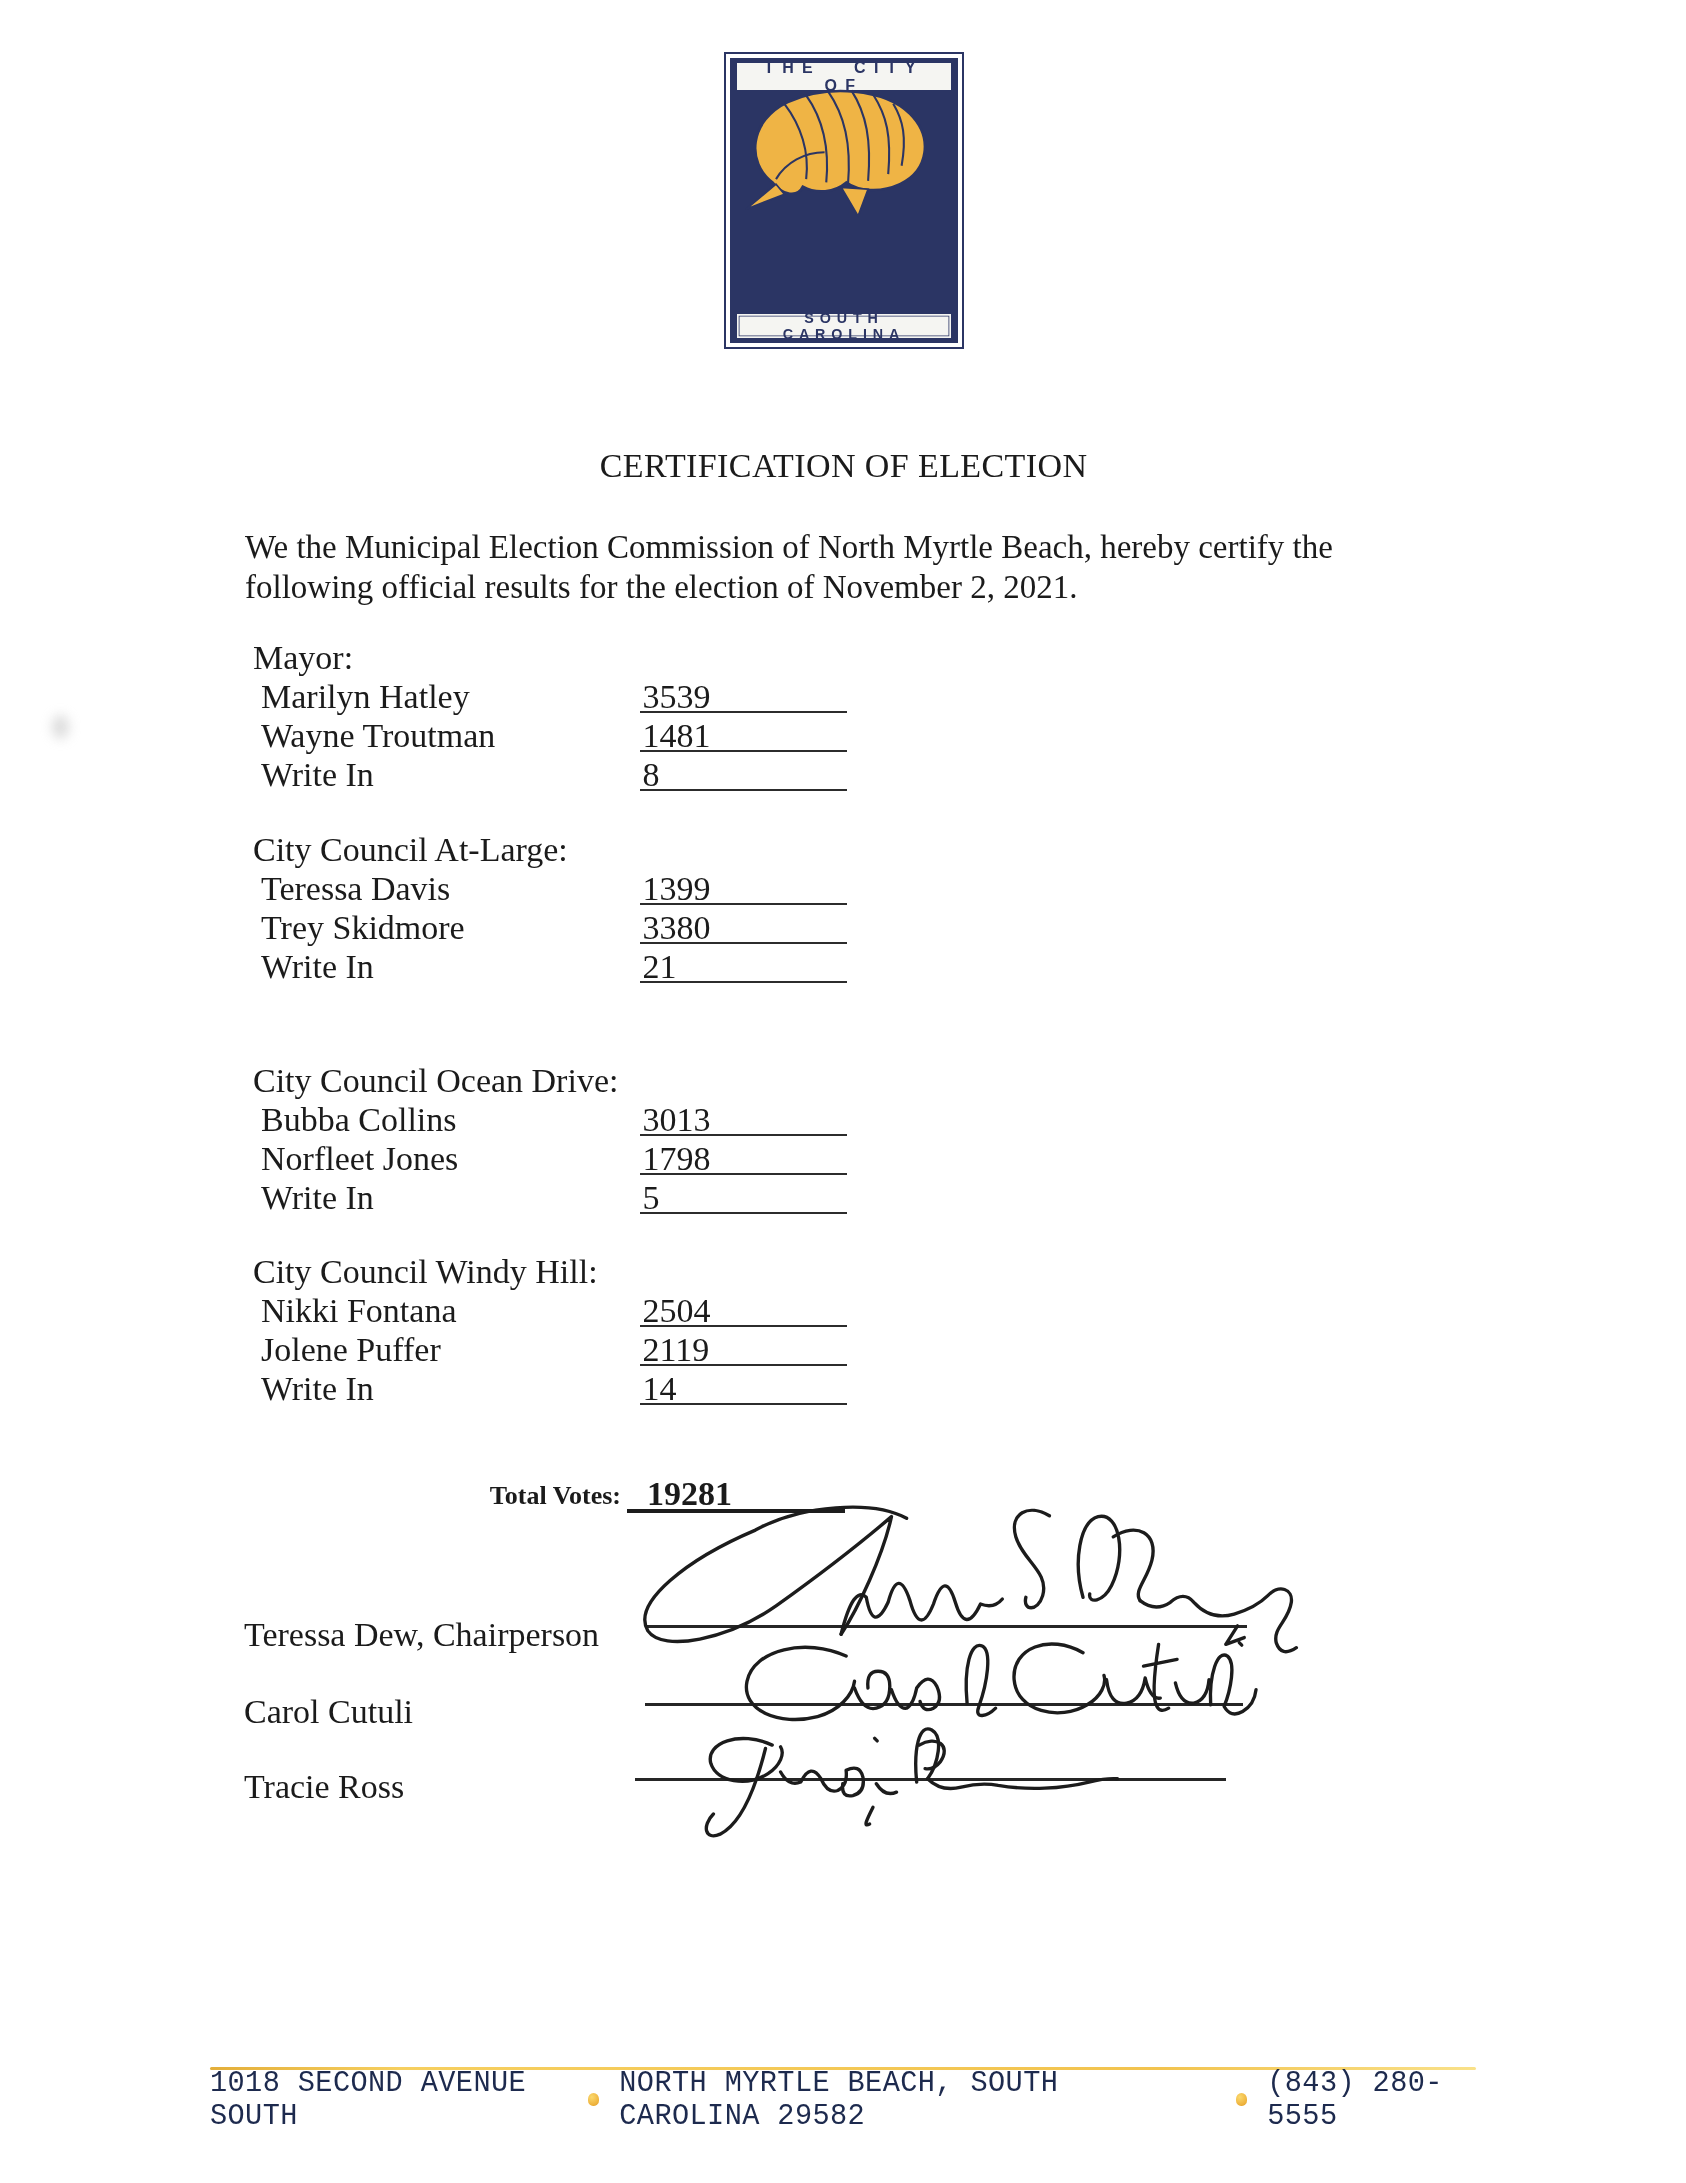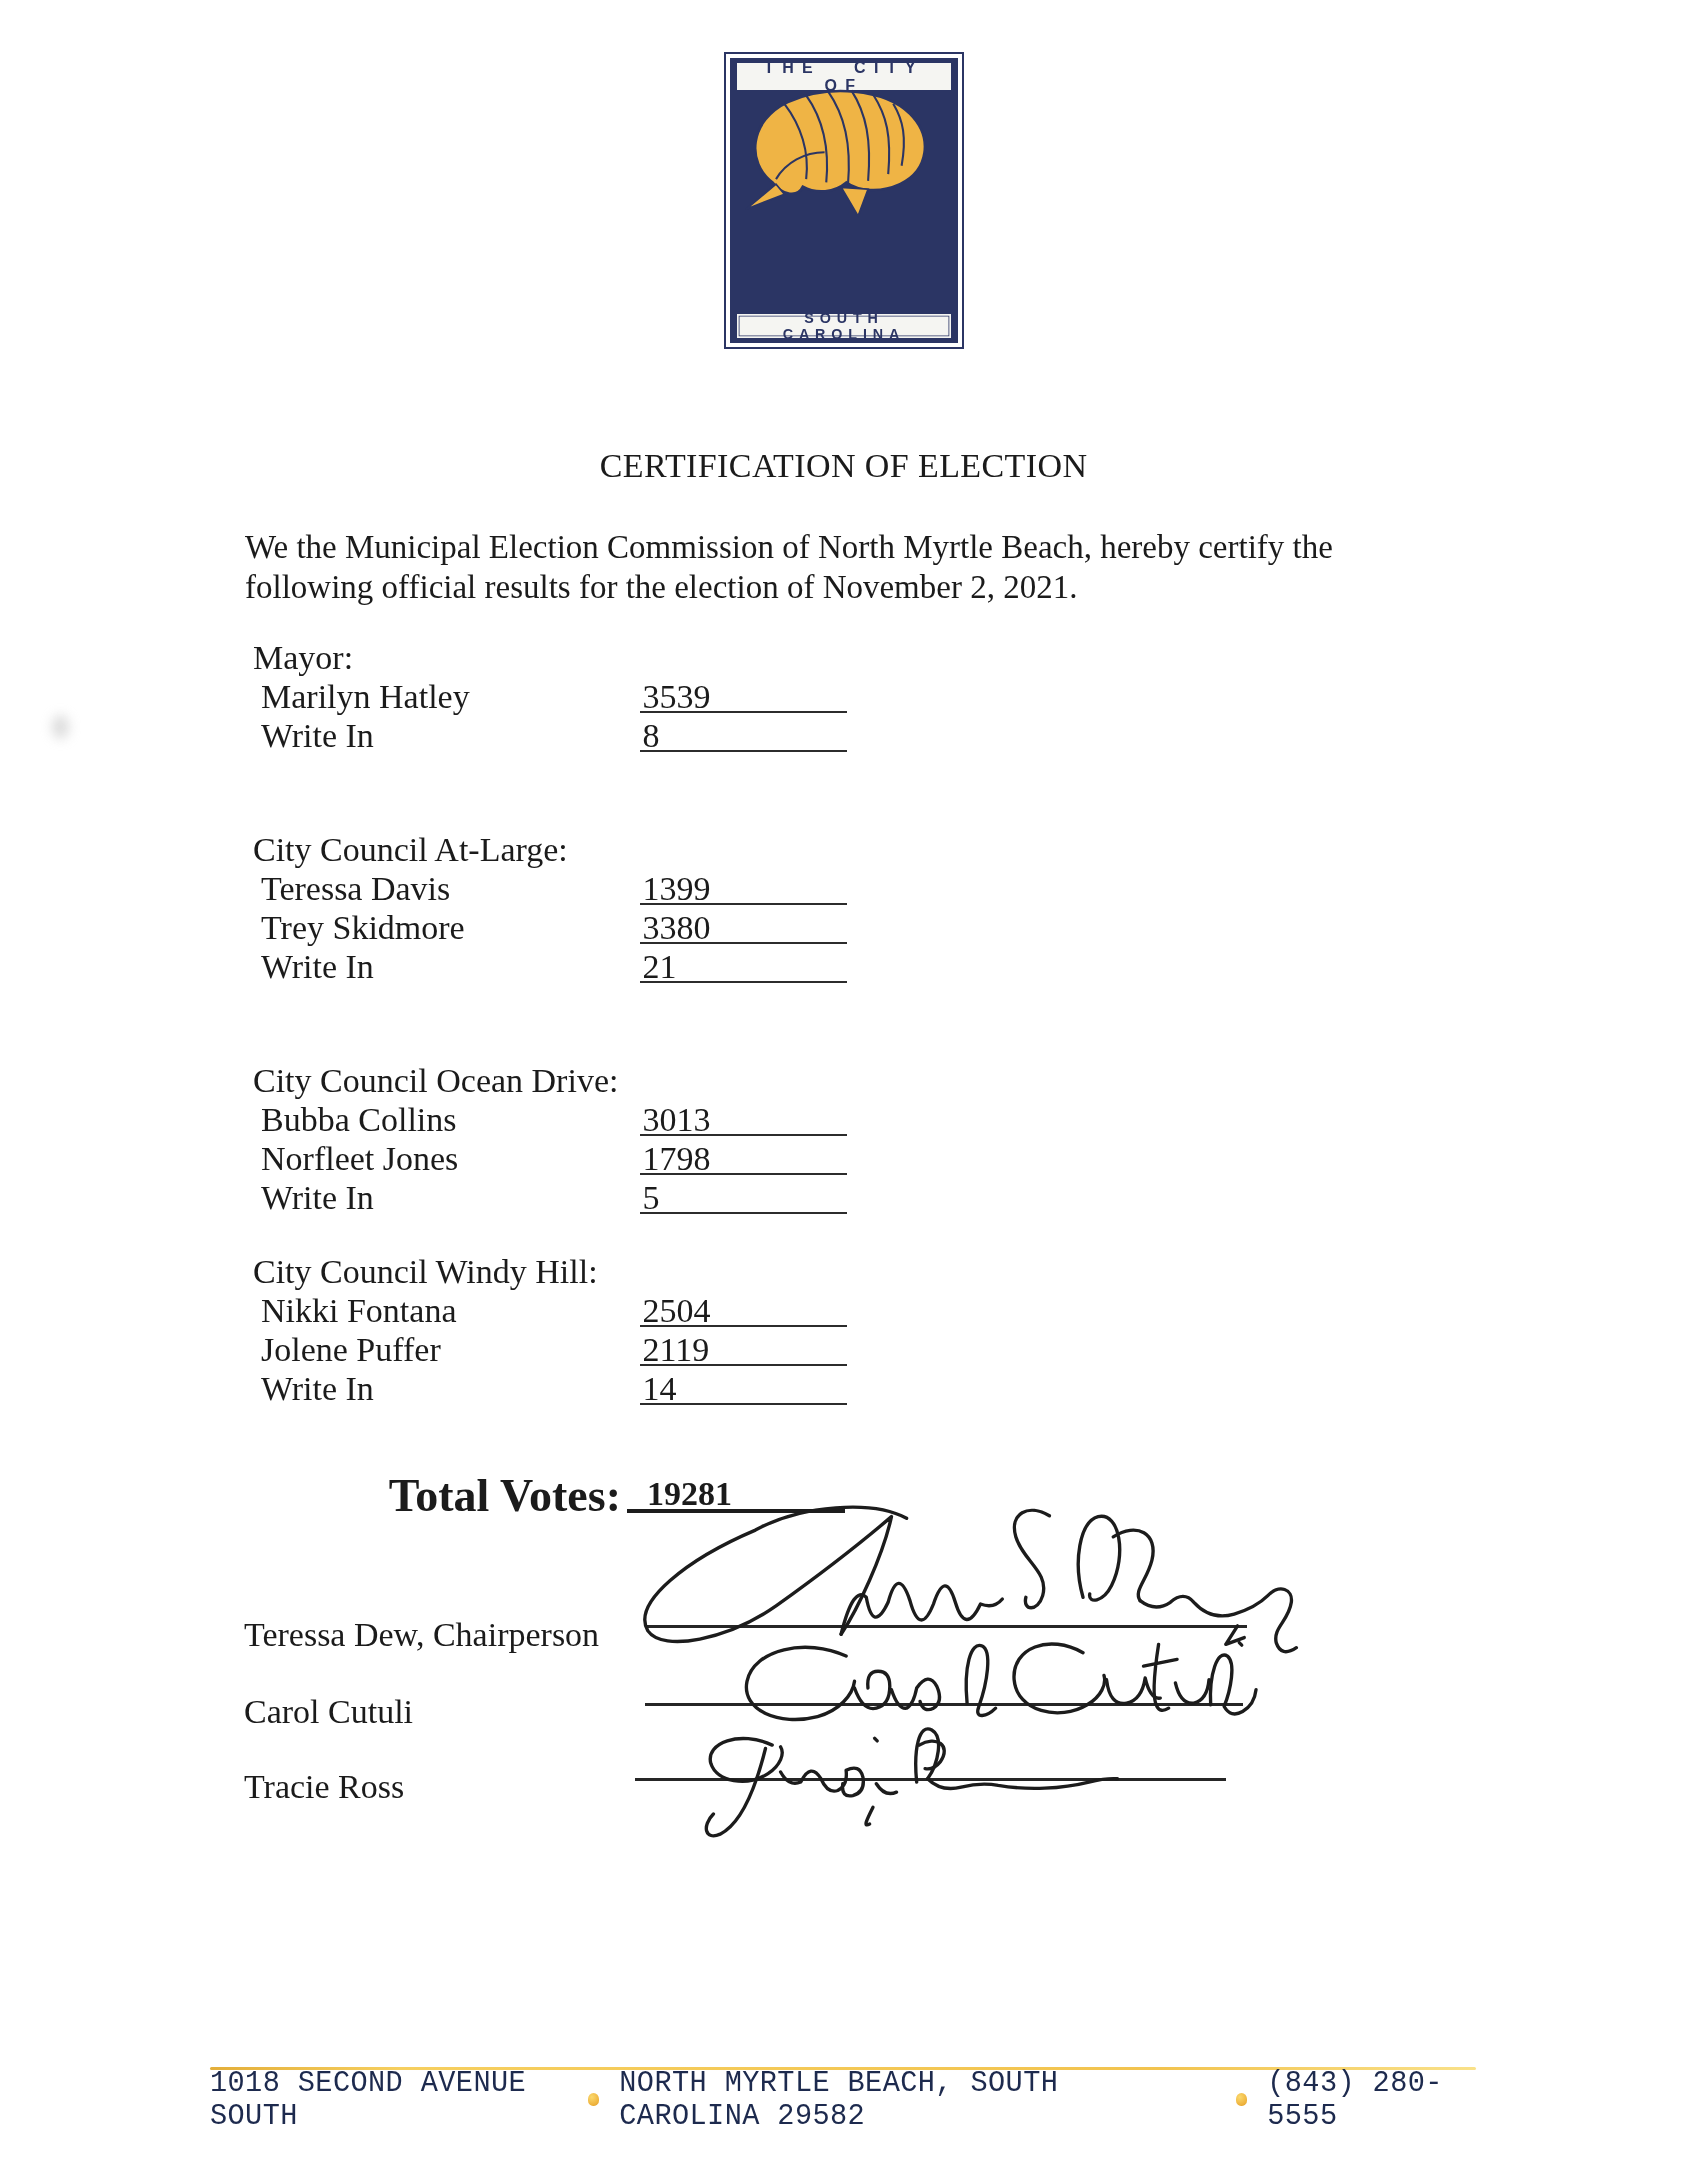--- a/index.html
+++ b/index.html
@@ -30,21 +30,21 @@
 
   .section{position:absolute;left:245px;width:621px;}
   .sec-head{height:39px;line-height:39px;font-size:34px;margin-left:8px;}
   .sec-row{position:relative;height:39px;}
   .row-name{position:absolute;left:16px;line-height:39px;font-size:34px;text-align:right;}
   .row-val{position:absolute;left:395px;top:0;width:207px;height:36px;
         border-bottom:2.5px solid #2c2c2c;font-size:34px;line-height:39px;padding-left:2.5px;box-sizing:border-box;}
 
   .total-block{position:absolute;left:252px;top:1476px;width:638px;height:44px;}
   .total-label{position:absolute;left:0;top:0;width:369px;text-align:right;
-        font-size:46px;line-height:39px;font-weight:700;}
+        font-size:26px;line-height:39px;font-weight:700;}
   .total-val{position:absolute;left:375px;top:-1.7px;width:218px;height:39px;
         border-bottom:4.2px solid #1d1d1d;font-size:34px;line-height:39px;font-weight:700;
         padding-left:20px;box-sizing:border-box;}
 
   .sig-label{position:absolute;left:244px;font-size:34px;line-height:39px;margin-top:20px;}
   .sig-line{position:absolute;height:2.5px;background:#262626;}
   .sig-svg{position:absolute;left:579px;top:1478px;}
   .sig-svg path{fill:none;stroke:#1c1c1c;stroke-width:4;stroke-linecap:round;stroke-linejoin:round;}
 
   .smudge{position:absolute;left:52px;top:715px;width:17px;height:23.5px;border-radius:50%;
@@ -94,20 +94,24 @@
     <div>following official results for the election of November 2, 2021.</div>
   </div>
 
   <div class="smudge"></div>
 
   <div class="section" style="top:638px">
     <div class="sec-head">Mayor:</div>
     <div class="sec-row">
       <span class="row-name">Marilyn Hatley</span>
       <span class="row-val">3539</span>
+    </div>
+    <div class="sec-row">
+      <span class="row-name">Wayne Troutman</span>
+      <span class="row-val">1481</span>
     </div>
     <div class="sec-row">
       <span class="row-name">Write In</span>
       <span class="row-val">8</span>
     </div>
   </div>
 
   <div class="section" style="top:830px">
     <div class="sec-head">City Council At-Large:</div>
     <div class="sec-row">

